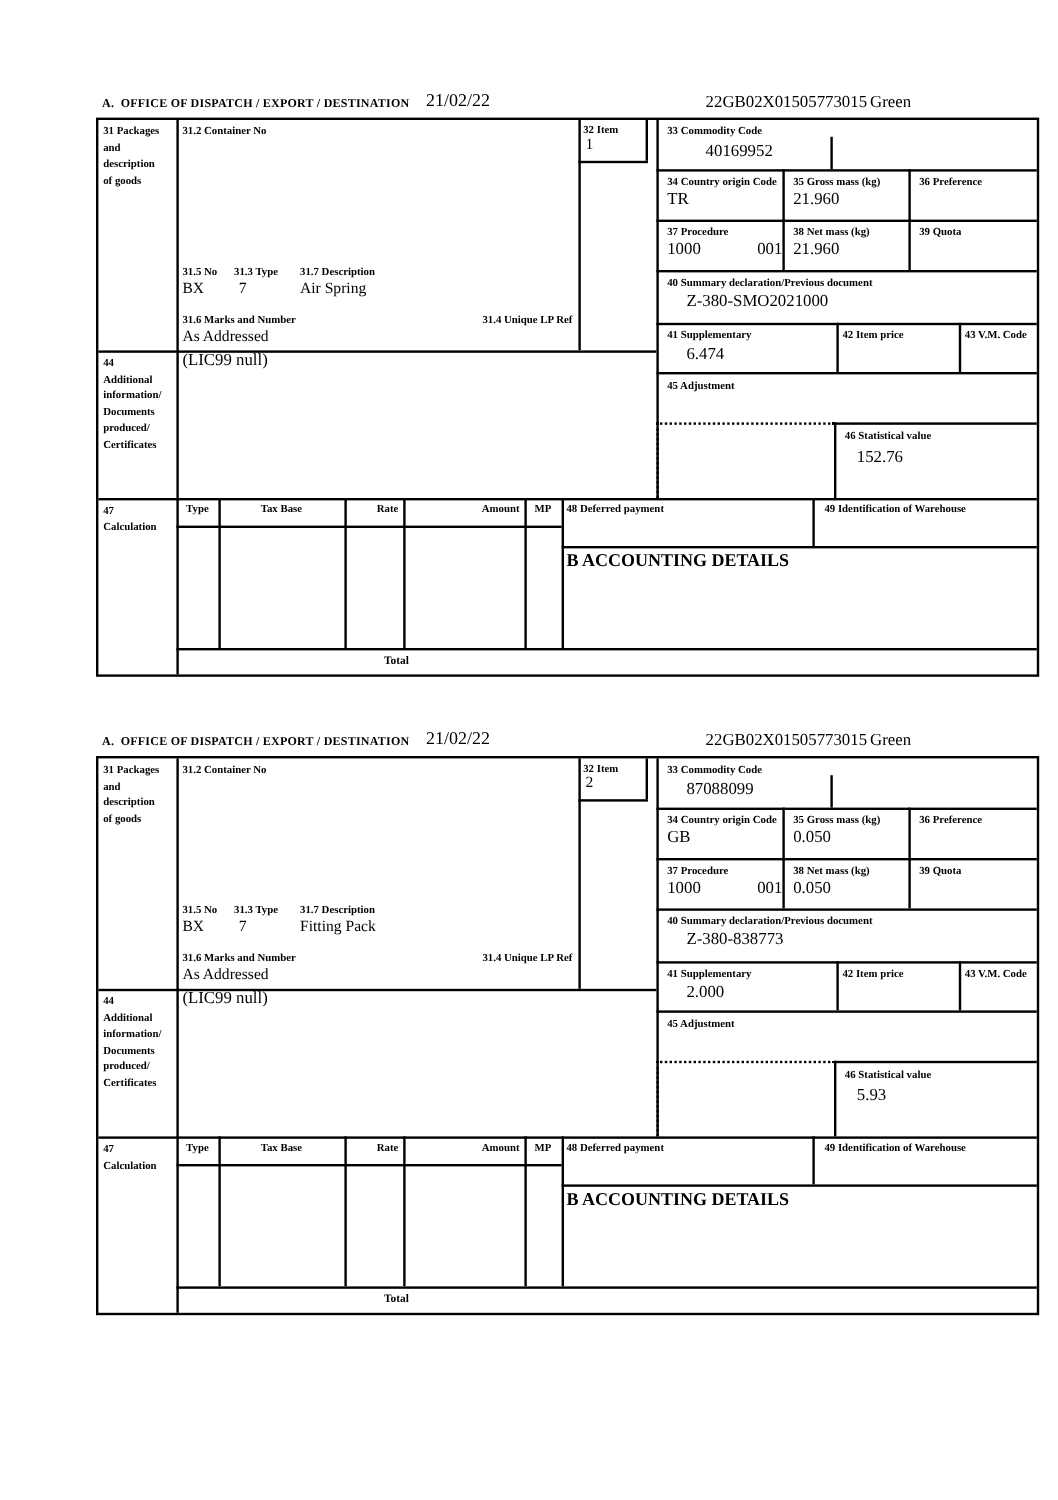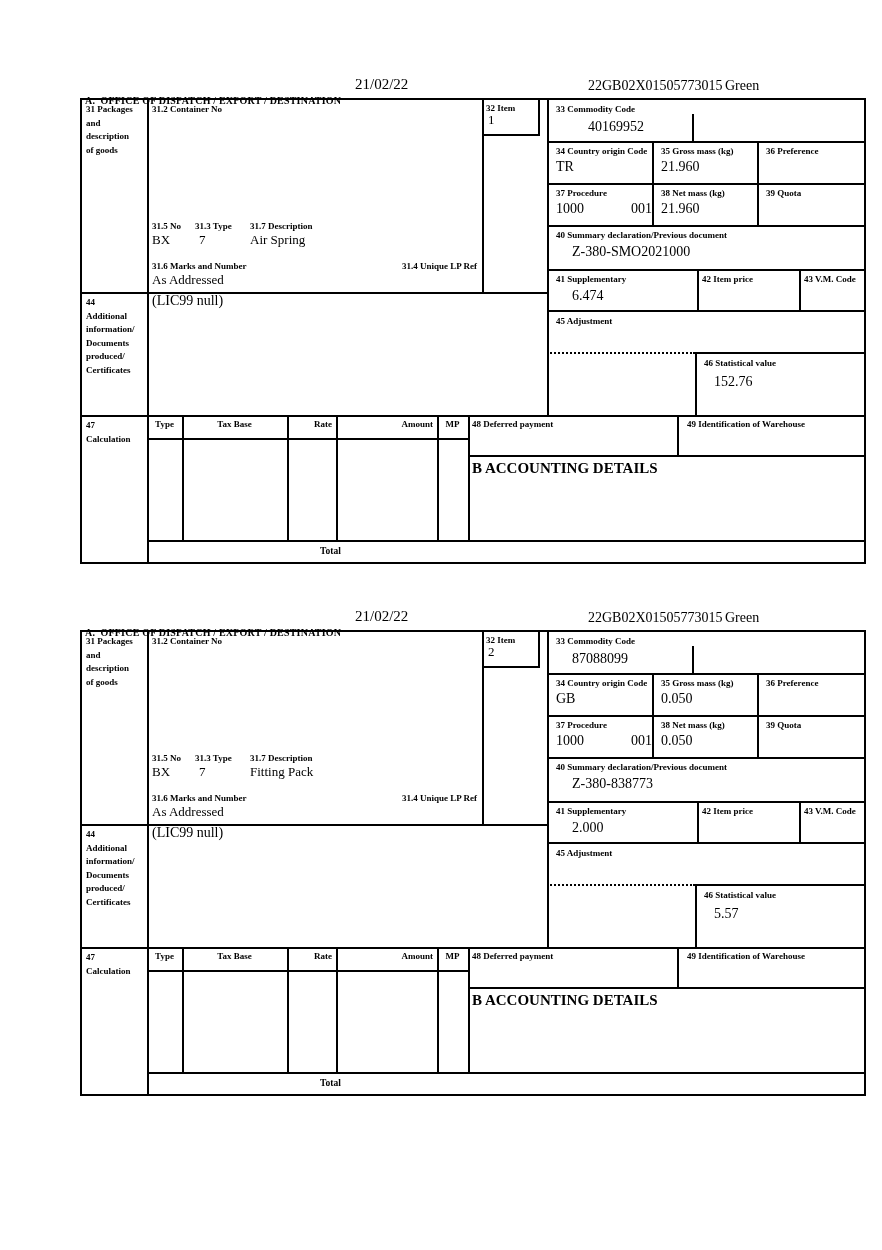--- a/index.html
+++ b/index.html
@@ -2,21 +2,21 @@
 <html><head>
 <meta charset="utf-8">
 <style>
   html,body { margin:0; padding:0; }
   body {
     width:882px; height:1250px; background:#ffffff; position:relative;
     font-family:"Liberation Serif", serif; color:#000;
     -webkit-font-smoothing:antialiased;
   }
   .form { position:absolute; left:80px; width:786px; height:486px; }
-  .hdr-label { position:absolute; left:5px; top:17px; font-weight:bold; font-size:10px; letter-spacing:.2px; white-space:pre; }
+  .hdr-label { position:absolute; left:5px; top:3px; font-weight:bold; font-size:10px; letter-spacing:.2px; white-space:pre; }
   .hdr-date  { position:absolute; left:275px; top:-2px; font-size:15px; white-space:pre; }
   .hdr-ref   { position:absolute; left:508px; top:0px; font-size:14px; white-space:pre; }
   .hdr-status{ position:absolute; left:645px; top:0px; font-size:14px; white-space:pre; }
   .grid { position:absolute; left:0; top:20px; width:782px; height:462px; border:2px solid #000; }
   .vl { position:absolute; width:0; border-left:2px solid #000; }
   .hl { position:absolute; height:0; border-top:2px solid #000; }
   .vd { position:absolute; width:0; border-left:2px dotted #000; }
   .hd { position:absolute; height:0; border-top:2px dotted #000; }
   .lbl { position:absolute; font-weight:bold; font-size:9px; white-space:pre; }
   .lbl-ml { white-space:pre-line; line-height:13.5px; }
@@ -229,21 +229,21 @@
       <span class="val" style="left:490px;top:144px">Z-380-838773</span>
 
       <span class="lbl" style="left:474px;top:174px">41 Supplementary</span>
       <span class="val" style="left:490px;top:188px">2.000</span>
       <span class="lbl" style="left:620px;top:174px">42 Item price</span>
       <span class="lbl" style="left:722px;top:174px">43 V.M. Code</span>
 
       <span class="lbl" style="left:474px;top:216px">45 Adjustment</span>
 
       <span class="lbl" style="left:622px;top:258px">46 Statistical value</span>
-      <span class="val" style="left:632px;top:274px">5.57</span>
+      <span class="val" style="left:632px;top:274px">5.93</span>
 
       <span class="val" style="left:70px;top:193px">(LIC99 null)</span>
 
       <span class="colhdr c-center" style="left:65px;width:35px">Type</span>
       <span class="colhdr c-center" style="left:100px;width:105px">Tax Base</span>
       <span class="colhdr c-right" style="left:205px;width:49px">Rate</span>
       <span class="colhdr c-right" style="left:254px;width:101px">Amount</span>
       <span class="colhdr c-center" style="left:355px;width:31px">MP</span>
       <span class="lbl" style="left:238px;top:446px;font-size:9.5px">Total</span>
 

